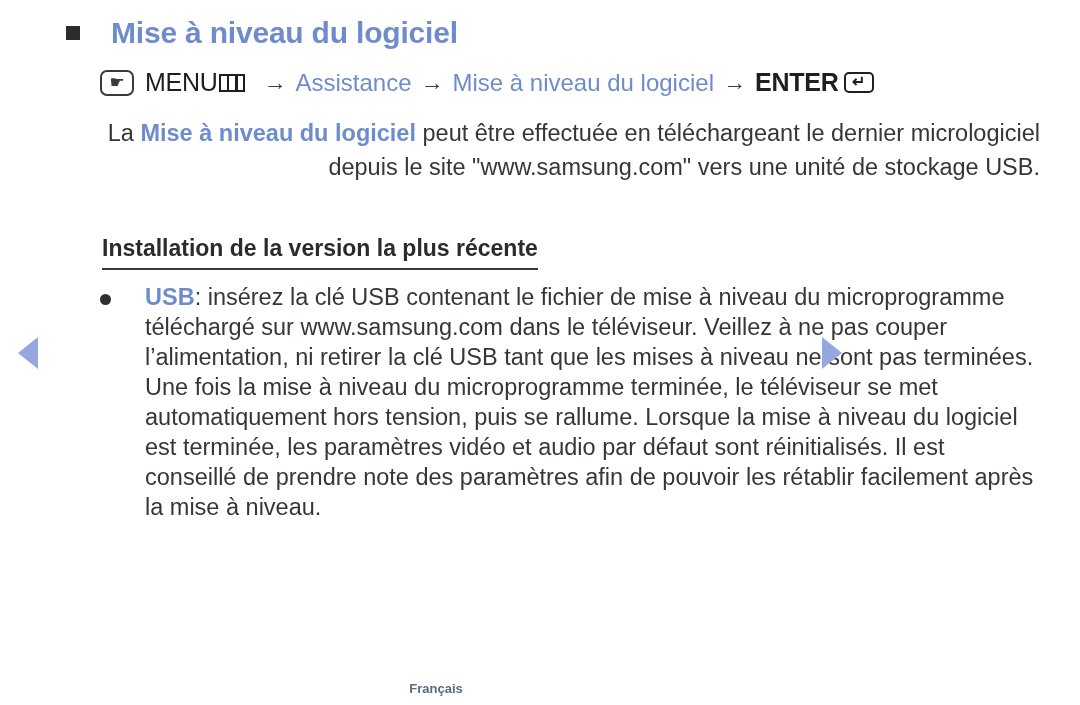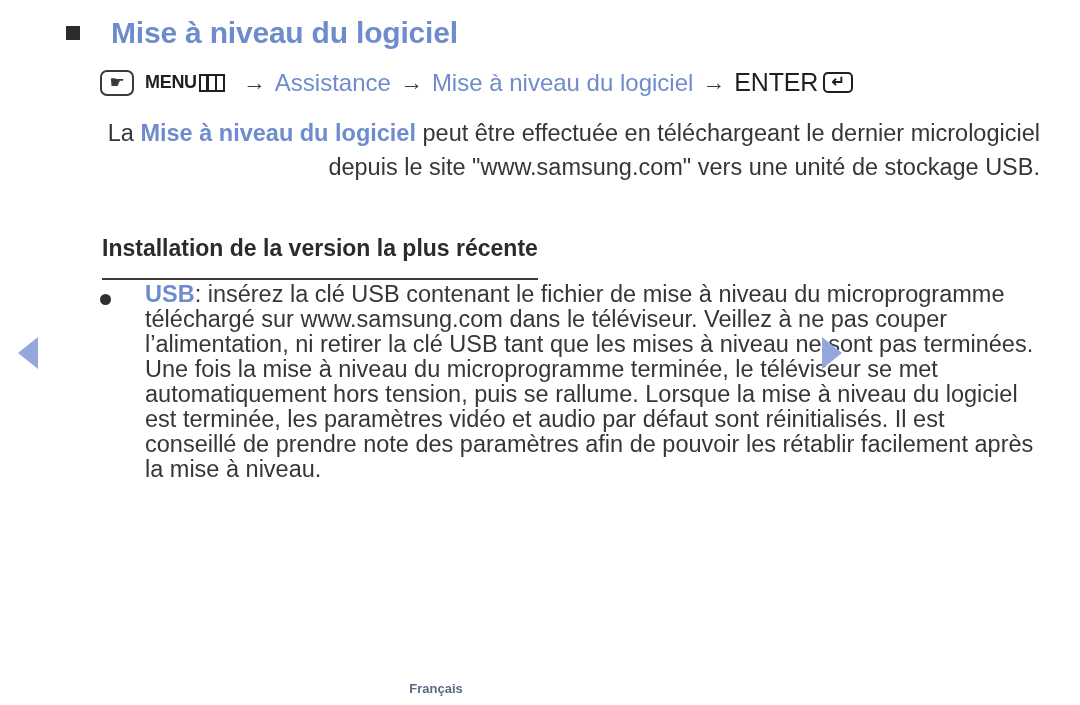--- a/index.html
+++ b/index.html
@@ -70,23 +70,23 @@
     position: absolute;
     left: 0; right: 0; top: 0; bottom: 0;
     display: flex;
     align-items: center;
     justify-content: center;
     font-size: 17px;
     line-height: 1;
     color: #3a3a3a;
   }
   .menu-label {
-    font-weight: bold;
+    font-weight: normal;
     color: #1f1f1f;
-    font-size: 18px;
+    font-size: 25px;
     letter-spacing: -0.3px;
   }
   .menu-box-icon {
     display: inline-block;
     width: 26px;
     height: 18px;
     border: 2.5px solid #1f1f1f;
     box-sizing: border-box;
     margin: 0 9px 0 2px;
     position: relative;
@@ -107,21 +107,21 @@
   .arrow-sep {
     color: #3a3a3a;
     margin: 0 9px;
     font-size: 23px;
   }
   .path-blue {
     color: #6e8ccd;
     font-size: 24px;
   }
   .enter-label {
-    font-weight: normal;
+    font-weight: bold;
     color: #1f1f1f;
     font-size: 25px;
     letter-spacing: -0.2px;
   }
   .enter-icon {
     display: inline-block;
     width: 30px;
     height: 21px;
     border: 2.5px solid #1f1f1f;
     border-radius: 5px;
@@ -162,21 +162,21 @@
   }
 
   
   .subheading {
     position: absolute;
     left: 102px;
     top: 235px;
     font-size: 23px;
     font-weight: bold;
     color: #2b2b2b;
-    padding-bottom: 16px;
+    padding-bottom: 6px;
     border-bottom: 2.4px solid #3a3a3a;
     display: inline-block;
   }
 
   
   .bullet-block {
     position: absolute;
     left: 100px;
     top: 282px;
     width: 940px;
@@ -187,21 +187,21 @@
     height: 11px;
     border-radius: 50%;
     background: #2f2f2f;
     margin-top: 12px;
     margin-right: 0;
     flex: none;
   }
   .bullet-text {
     margin-left: 34px;
     font-size: 23.5px;
-    line-height: 25px;
+    line-height: 30px;
     color: #3a3535;
   }
   .bullet-text .blue-bold {
     color: #6e8ccd;
     font-weight: bold;
   }
 
   
   .nav-arrow {
     position: absolute;

